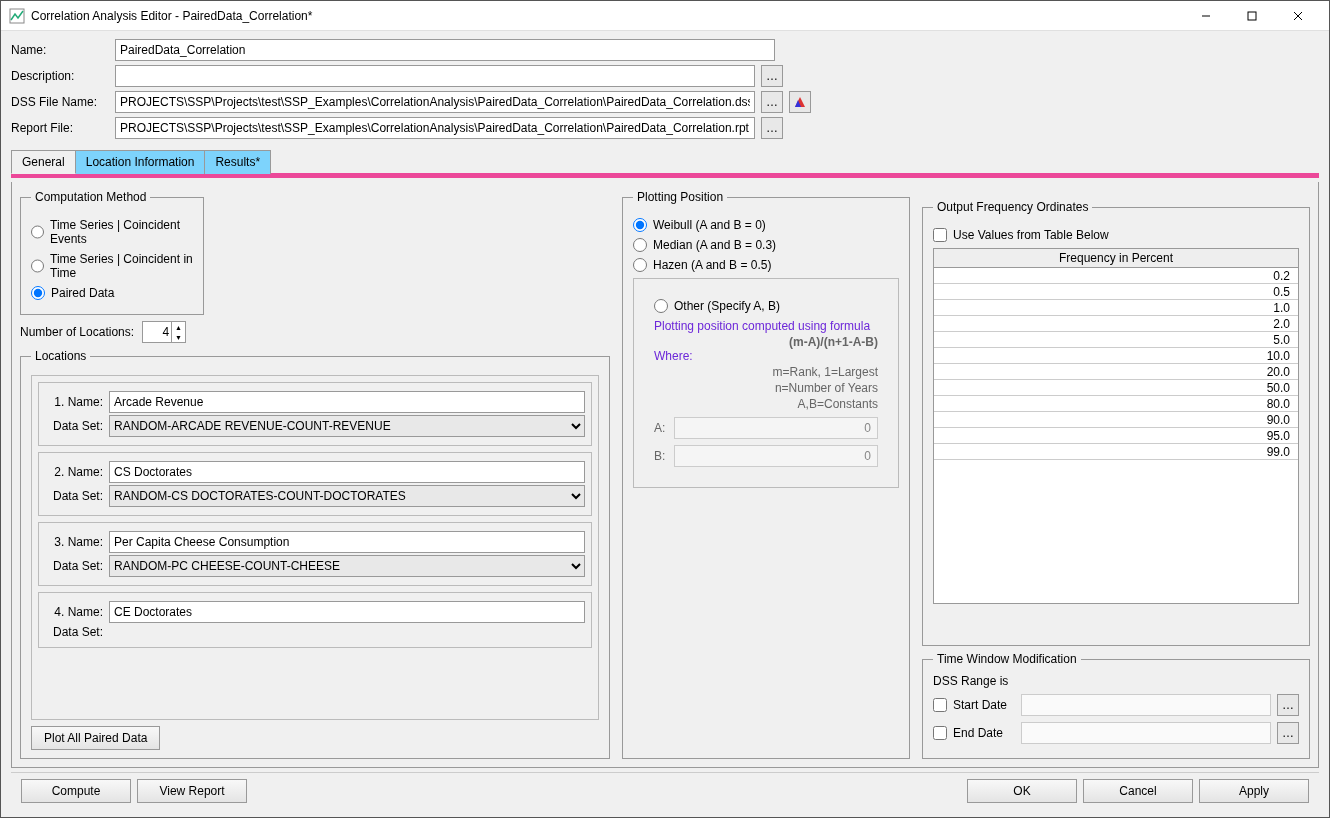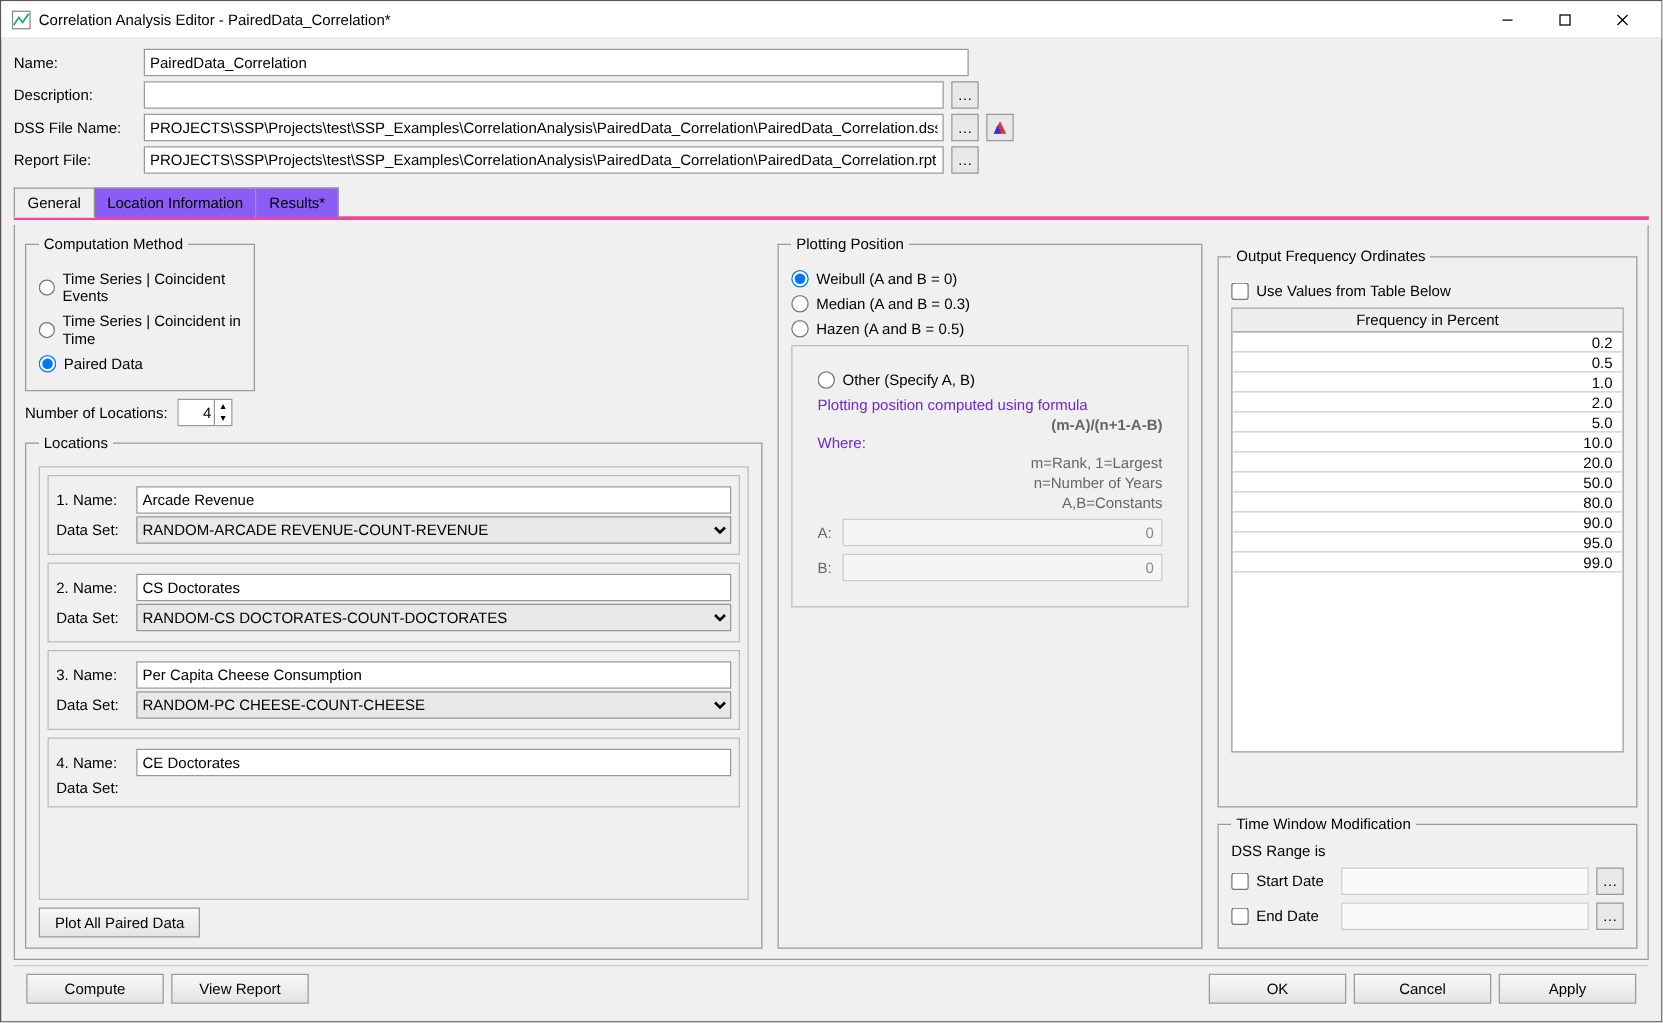--- a/index.html
+++ b/index.html
@@ -8,40 +8,40 @@
 .titlebar { height: 30px; background: #fff; display: flex; align-items: center; padding: 0 8px; border-bottom: 1px solid #e0e0e0; }
 .titlebar .icon { width: 16px; height: 16px; margin-right: 6px; }
 .titlebar .title { flex: 1; }
 .titlebar .winbtn { width: 46px; height: 28px; display: flex; align-items: center; justify-content: center; cursor: pointer; }
 .winbtn svg { width: 10px; height: 10px; }
 .body { flex: 1; padding: 8px 10px; display: flex; flex-direction: column; gap: 4px; overflow: hidden; border-radius: 14px; }
 .form-row { display: flex; align-items: center; gap: 6px; }
 .form-row .label { width: 98px; }
 .form-row input[type=text] { flex: 1; height: 22px; border: 1px solid #999; padding: 2px 4px; background: #fff; }
 .icon-btn { width: 22px; height: 22px; border: 1px solid #999; background: #e8e8e8; display: flex; align-items: center; justify-content: center; cursor: pointer; }
-.tabs { display: flex; border-bottom: 3px solid #ec4899; margin-top: 6px; }
-.tab { padding: 4px 10px; border: 1px solid #999; border-bottom: none; background: #8b5cf6; cursor: pointer; margin-right: -1px; position: relative; top: 1px; }
+.tabs { display: flex; border-bottom: 5px solid #ec4899; margin-top: 6px; }
+.tab { padding: 4px 10px; border: 1px solid #999; border-bottom: none; background: #7dd3fc; cursor: pointer; margin-right: -1px; position: relative; top: 1px; }
 .tab.active { background: #f0f0f0; border-bottom: 1px solid #f0f0f0; z-index: 2; }
 .tabpage { flex: 1; border: 1px solid #999; border-top: none; padding: 8px; display: flex; gap: 12px; background: #f0f0f0; overflow: hidden; }
 .col1 { width: 590px; display: flex; flex-direction: column; gap: 6px; }
-.col2 { width: 340px; }
+.col2 { width: 288px; }
 .col3 { flex: 1; display: flex; flex-direction: column; gap: 6px; margin-top: 10px; }
 fieldset { border: 1px solid #999; padding: 8px 10px; margin: 0; }
 legend { padding: 0 4px; }
 .radio-row, .check-row { display: flex; align-items: center; gap: 6px; margin: 6px 0; }
 .spinner-row { display: flex; align-items: center; gap: 8px; }
 .spinner { display: flex; align-items: center; border: 1px solid #999; background: #fff; height: 22px; }
 .spinner input { width: 28px; border: none; text-align: right; padding: 0 2px; height: 18px; outline: none; }
 .spinner .arrows { display: flex; flex-direction: column; }
 .spinner .arrow { width: 14px; height: 10px; border-left: 1px solid #999; display: flex; align-items: center; justify-content: center; cursor: pointer; font-size: 7px; line-height: 1; }
 .locations-box { flex: 1; display: flex; flex-direction: column; }
 .locations-list { flex: 1; border: 1px solid #bbb; padding: 6px; margin-top: 4px; background: #f0f0f0; overflow: hidden; }
 .loc-item { border: 1px solid #bbb; padding: 6px; margin-bottom: 6px; background: #f0f0f0; }
 .loc-row { display: flex; align-items: center; gap: 6px; margin: 2px 0; }
-.loc-row .ll { width: 58px; }
+.loc-row .ll { width: 58px; text-align: right; }
 .loc-row input[type=text] { flex: 1; height: 22px; border: 1px solid #999; padding: 2px 4px; }
 .loc-row select { flex: 1; height: 22px; border: 1px solid #999; background: #e8e8e8; }
 .btn { height: 24px; border: 1px solid #999; background: linear-gradient(#f8f8f8,#e4e4e4); padding: 0 12px; cursor: pointer; }
 .formula-box { border: 1px solid #bbb; padding: 20px; margin-top: 6px; }
 .formula-box .desc { color: #6d28d9; }
 .formula-box .fm { text-align: right; color: #666; font-weight: bold; margin-top: 2px; }
 .ab-row { display: flex; align-items: center; gap: 6px; margin-top: 6px; }
 .ab-row .al { width: 14px; color: #666; }
 .ab-row input { flex: 1; height: 22px; border: 1px solid #ccc; background: #f5f5f5; text-align: right; padding: 2px 6px; color: #888; }
 .freq-table { border: 1px solid #999; background: #fff; height: 356px; margin-top: 6px; overflow: hidden; }

